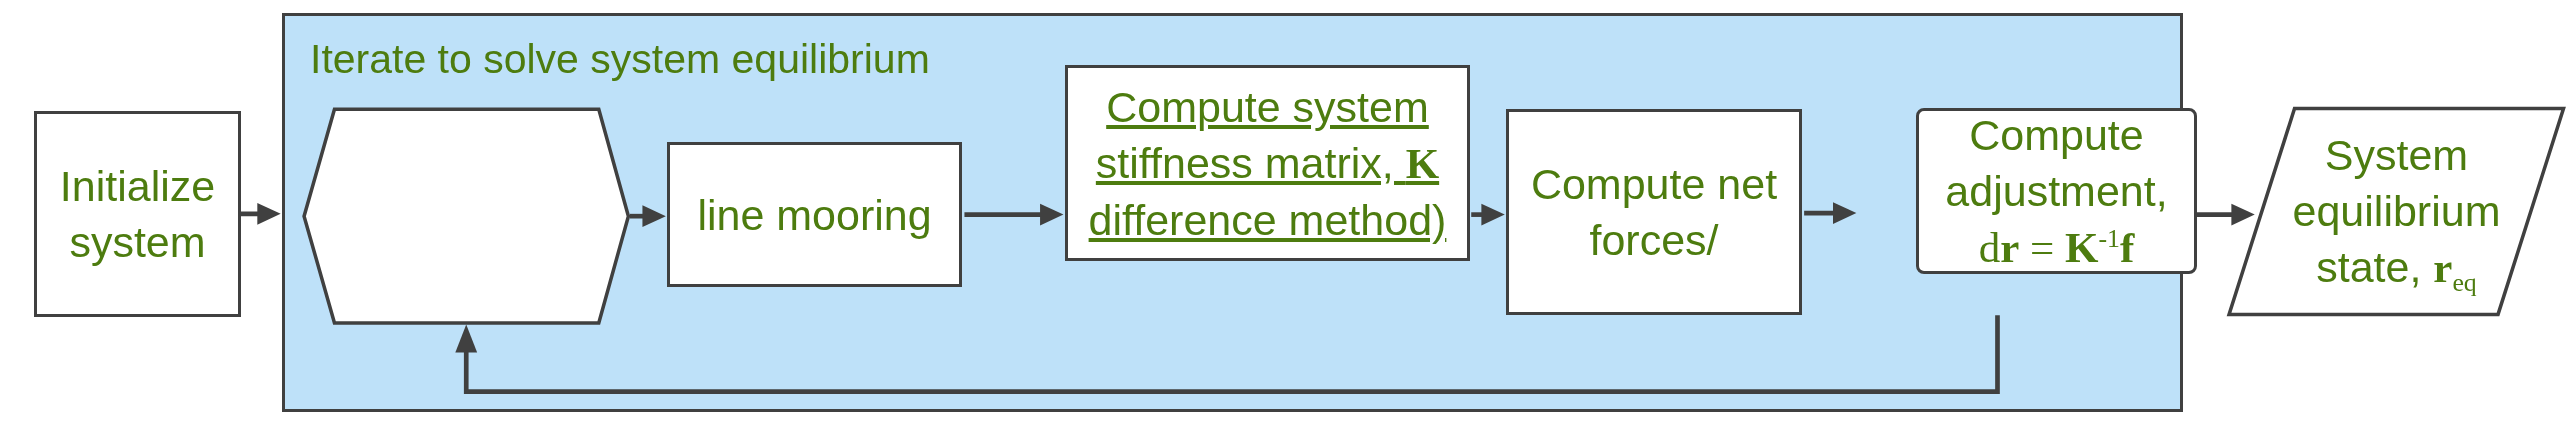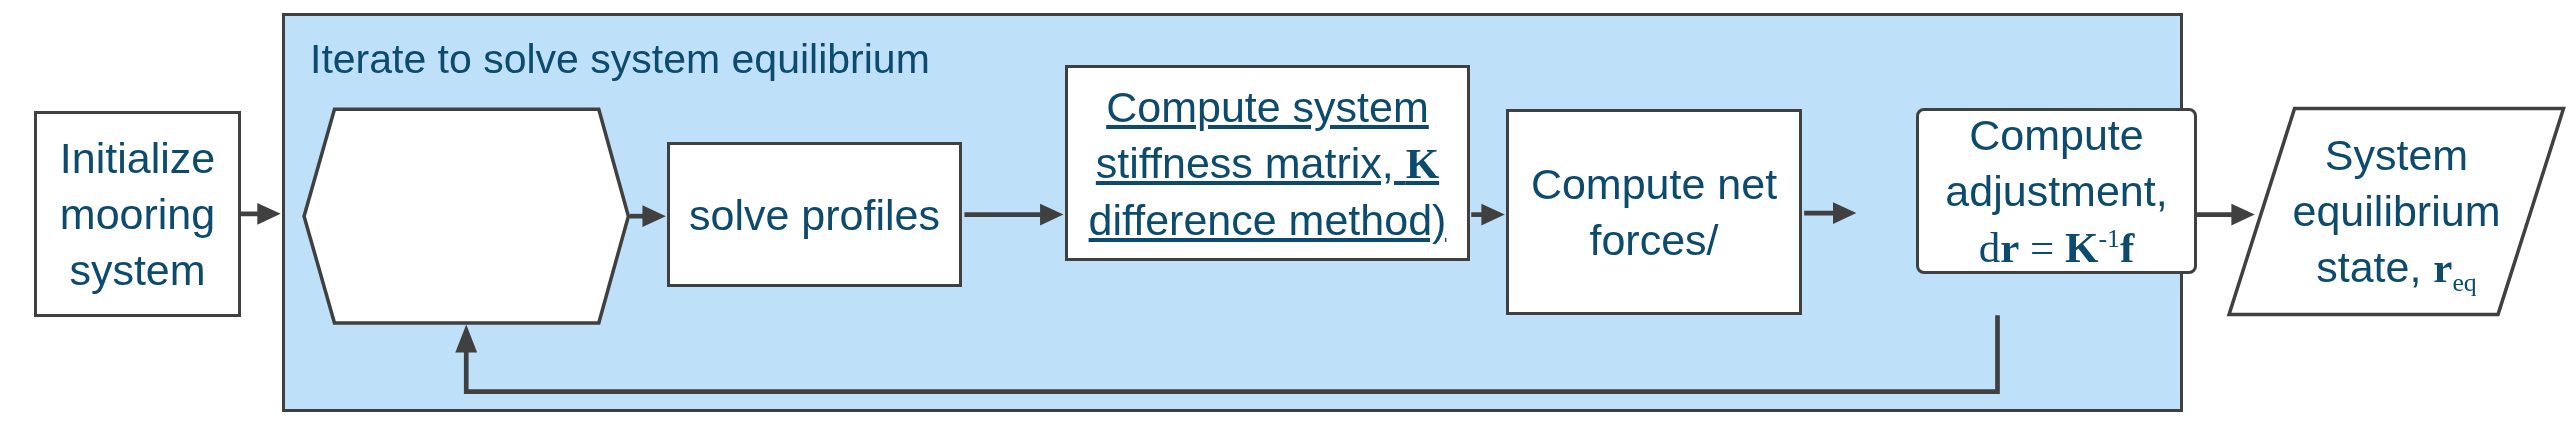--- a/index.html
+++ b/index.html
@@ -2,21 +2,21 @@
 <html style="font-size:12.5px"><head>
 <meta charset="utf-8">
 <style>
   html, body { margin: 0; padding: 0; background: #ffffff; }
   .canvas {
     position: relative;
     width: 2576px;
     height: 430px;
     background: #ffffff;
     font-family: "Liberation Sans", sans-serif;
-    color: #0c4a6e;
+    color: #4d7c0f;
     overflow: hidden;
   }
   .loop-container {
     position: absolute;
     left: 282px; top: 12.5px;
     width: 1901px; height: 399px;
     background: #BEE1F9;
     border: 3.9px solid #404040;
     box-sizing: border-box;
   }
@@ -115,27 +115,26 @@
     <g>
       <polyline points="2562,404 2562,502 598,502 598,442" fill="none" stroke="#404040" stroke-width="6"></polyline>
       <polygon points="598,416 584,452 612,452" fill="#404040" stroke="none"></polygon>
     </g>
   </svg>
 
   <div class="loop-title">Iterate to solve system equilibrium</div>
 
   <div class="node rect-node" style="left:34px; top:111px; width:207px; height:206px;">
     <div class="tline">Initialize</div>
-    <div class="tline">mooring</div>
     <div class="tline">system</div>
   </div>
 
 
   <div class="node rect-node" style="left:667px; top:142px; width:295px; height:145px;">
-    <div class="tline">solve profiles</div>
+    <div class="tline">line mooring</div>
   </div>
 
   <div class="node rect-node" style="left:1065px; top:65px; width:405px; height:196px;text-decoration:underline;">
     <div class="tline">Compute system</div>
     <div class="tline"><span>stiffness matrix, </span><span class="mb">K</span></div>
     <div class="tline">difference method)</div>
   </div>
 
   <div class="node rect-node" style="left:1506px; top:109px; width:296px; height:206px;align-items:center;">
     <div class="tline">Compute net</div>

